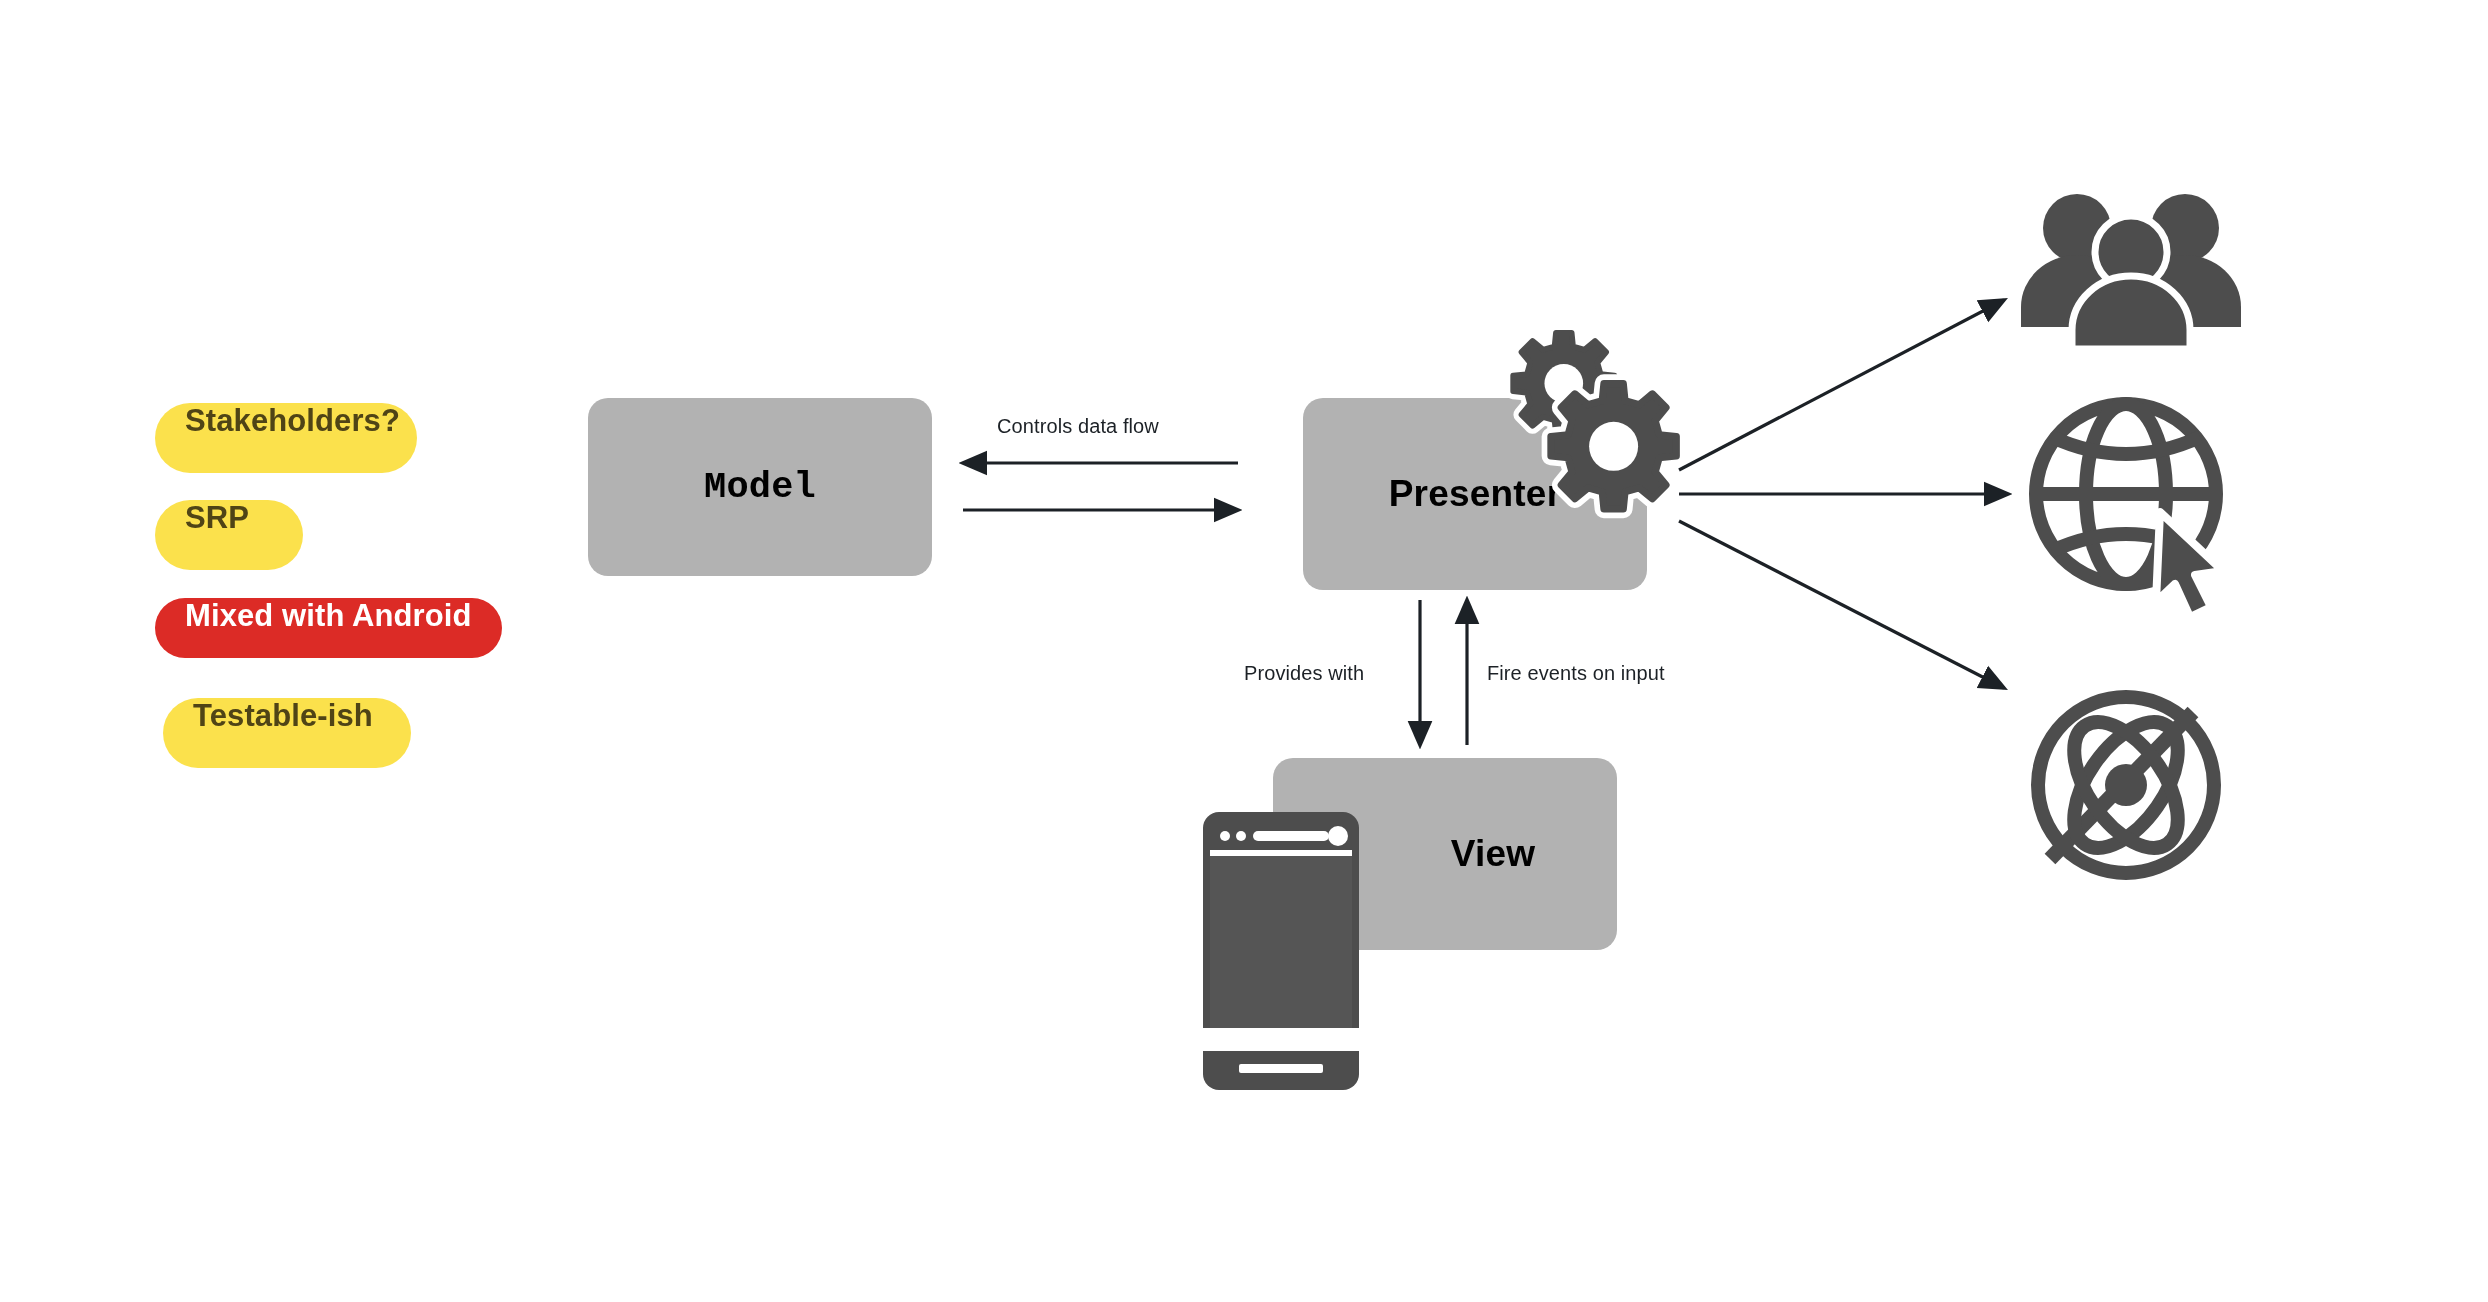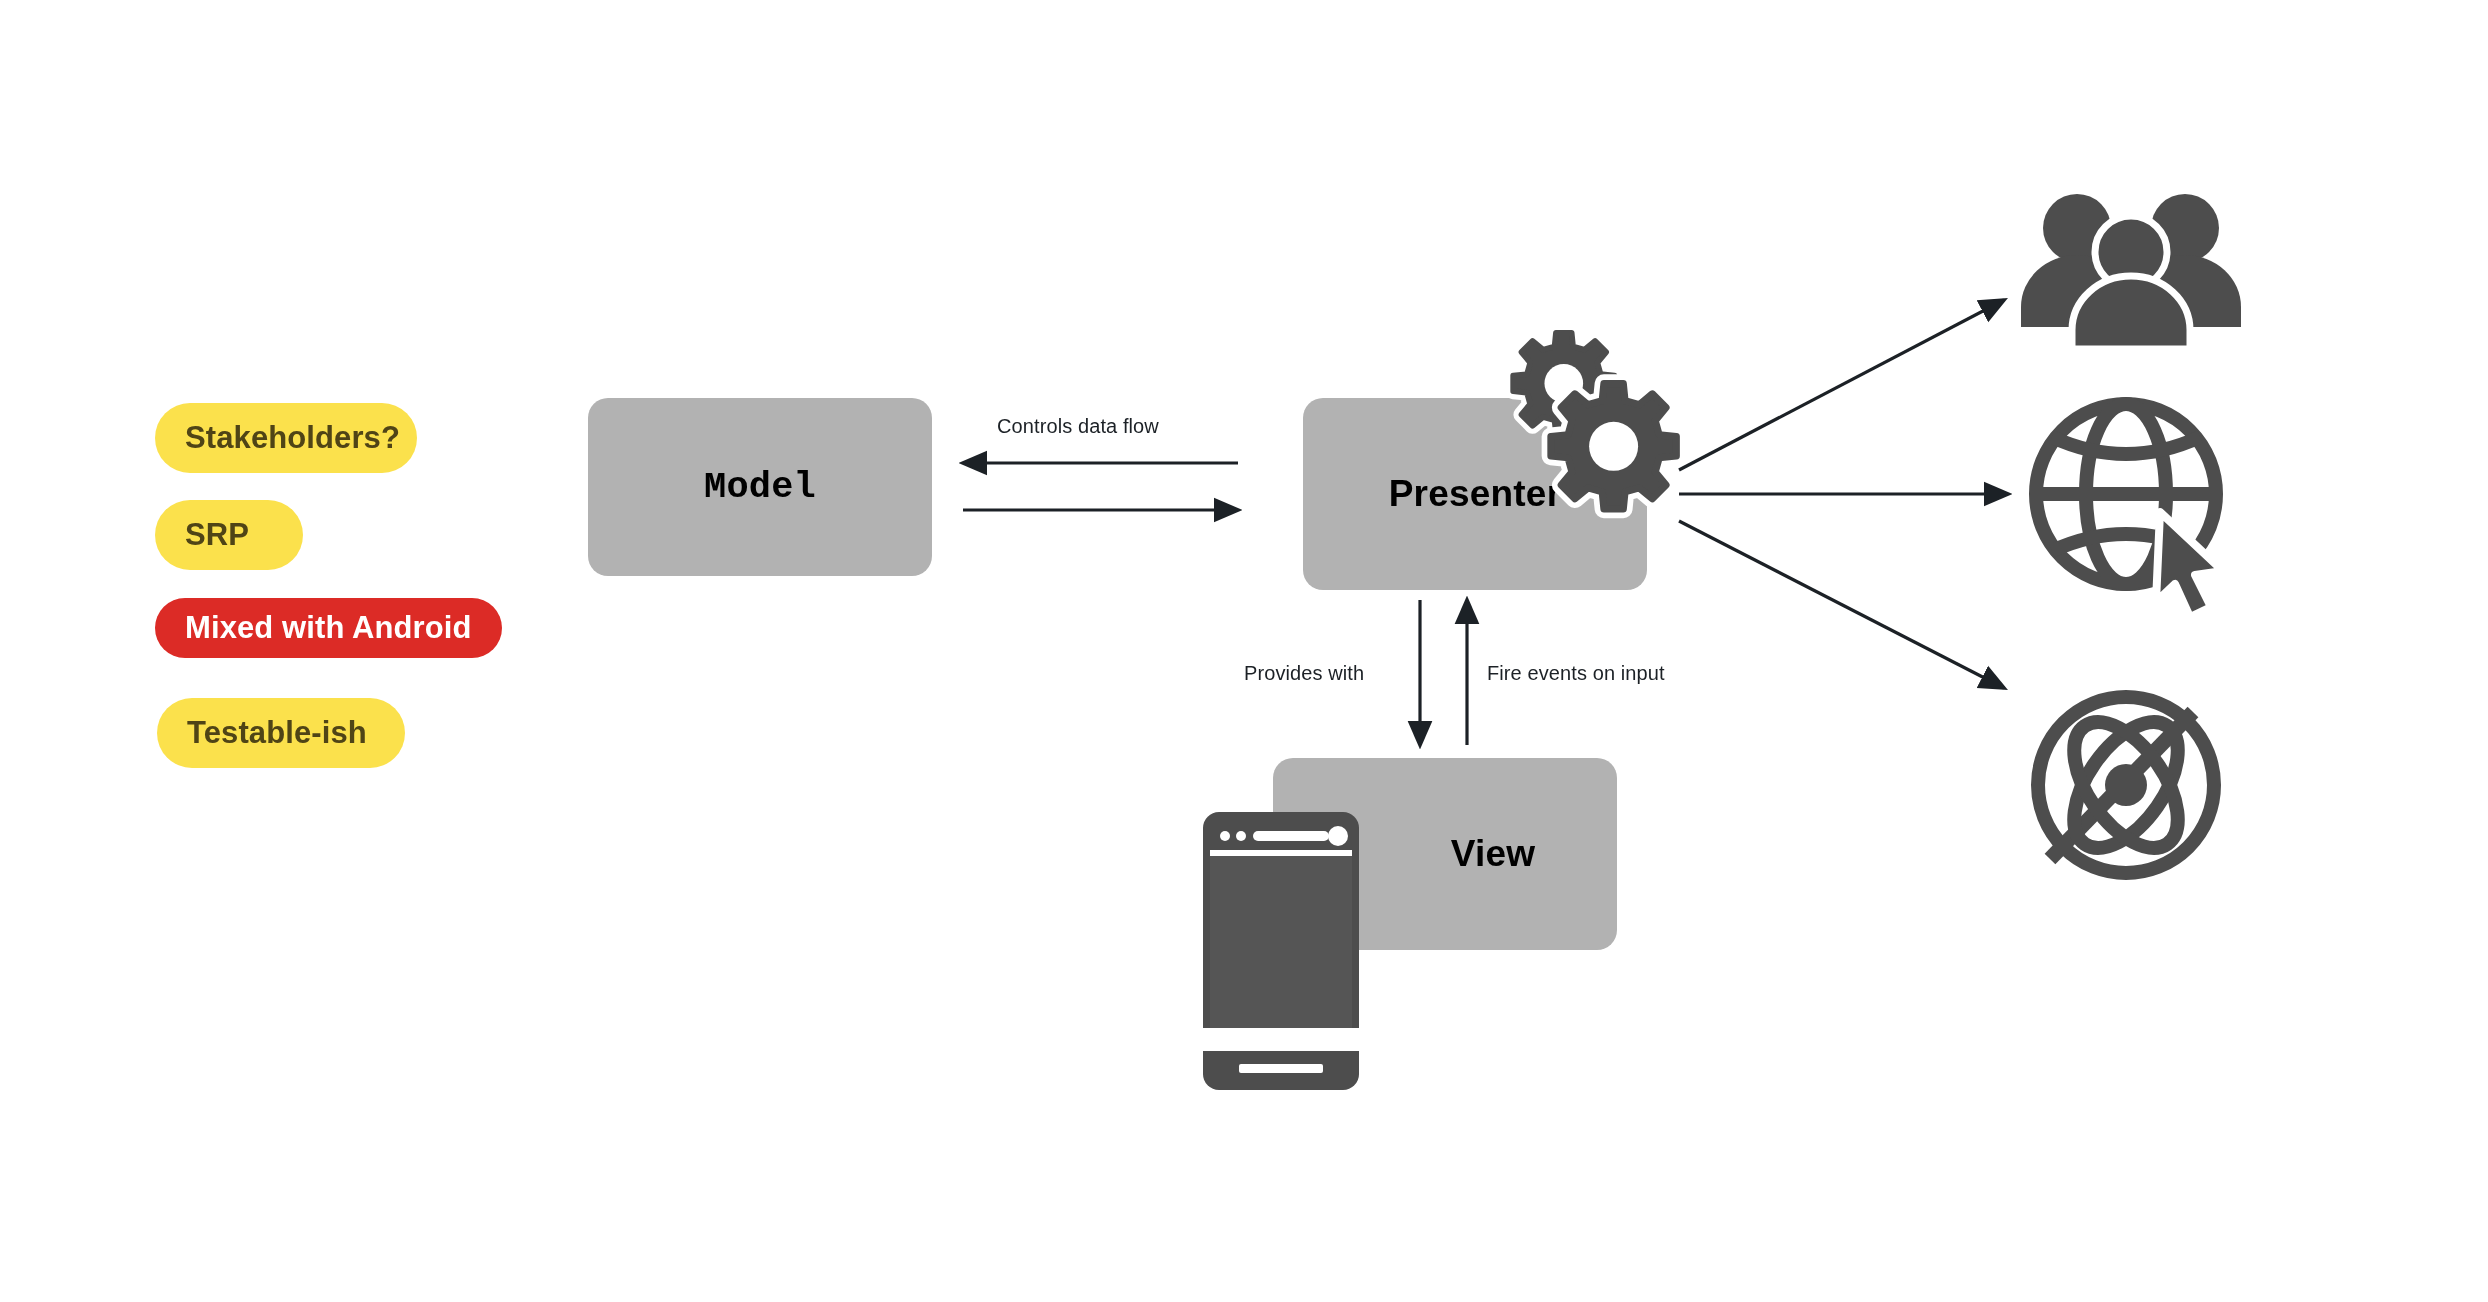--- a/index.html
+++ b/index.html
@@ -20,42 +20,41 @@
     position: absolute;
     left: 0; top: 0;
     width: 2488px;
     height: 1302px;
   }
 
   
   .pill {
     position: absolute;
     display: flex;
-    align-items: center;
     border-radius: 999px;
     box-sizing: border-box;
     padding: 0 30px;
     font-size: 31px;
     font-weight: 600;
     letter-spacing: 0.1px;
     white-space: nowrap;
   }
   .pill.yellow {
     background: #FBE14C;
     color: #4F4416;
   }
   .pill.red {
     background: #DC2B26;
     color: #ffffff;
   }
 
   .pill-1 { left: 155px; top: 403px; width: 262px; height: 70px; }
   .pill-2 { left: 155px; top: 500px; width: 148px; height: 70px; }
   .pill-3 { left: 155px; top: 598px; width: 347px; height: 60px; }
-  .pill-4 { left: 157px; top: 698px; width: 248px; height: 70px; }
+  .pill-4 { left: 163px; top: 698px; width: 248px; height: 70px; }
 
   
   .mvp-box {
     position: absolute;
     background: #B2B2B2;
     border-radius: 20px;
     display: flex;
     align-items: center;
     justify-content: center;
     color: #000000;

